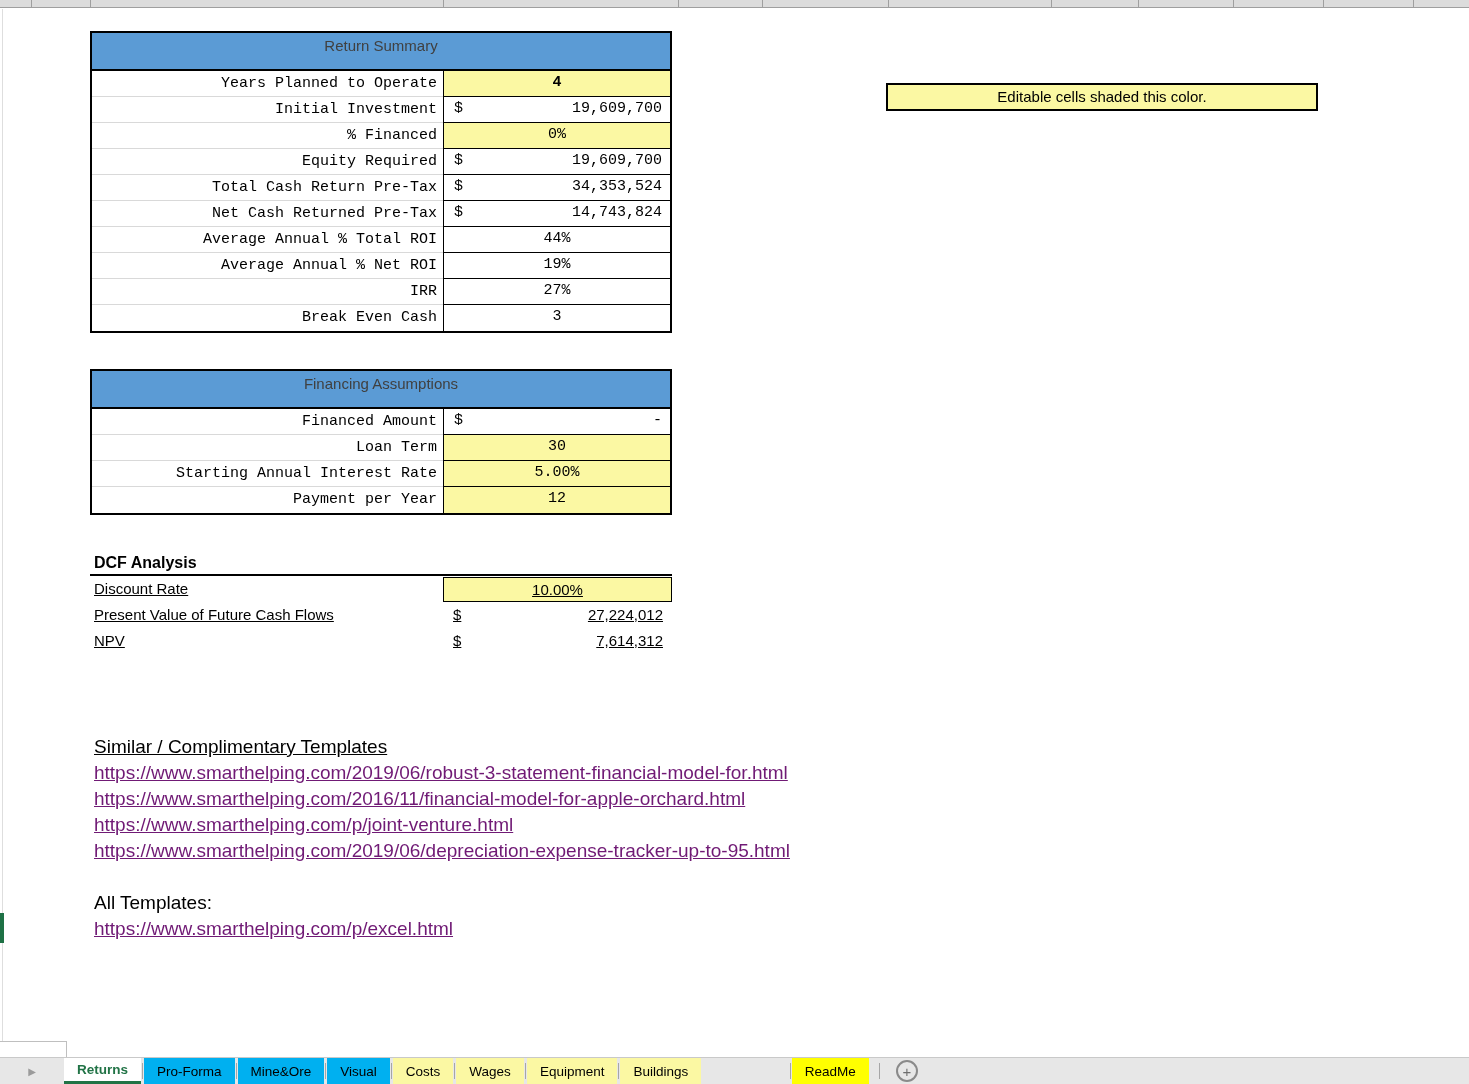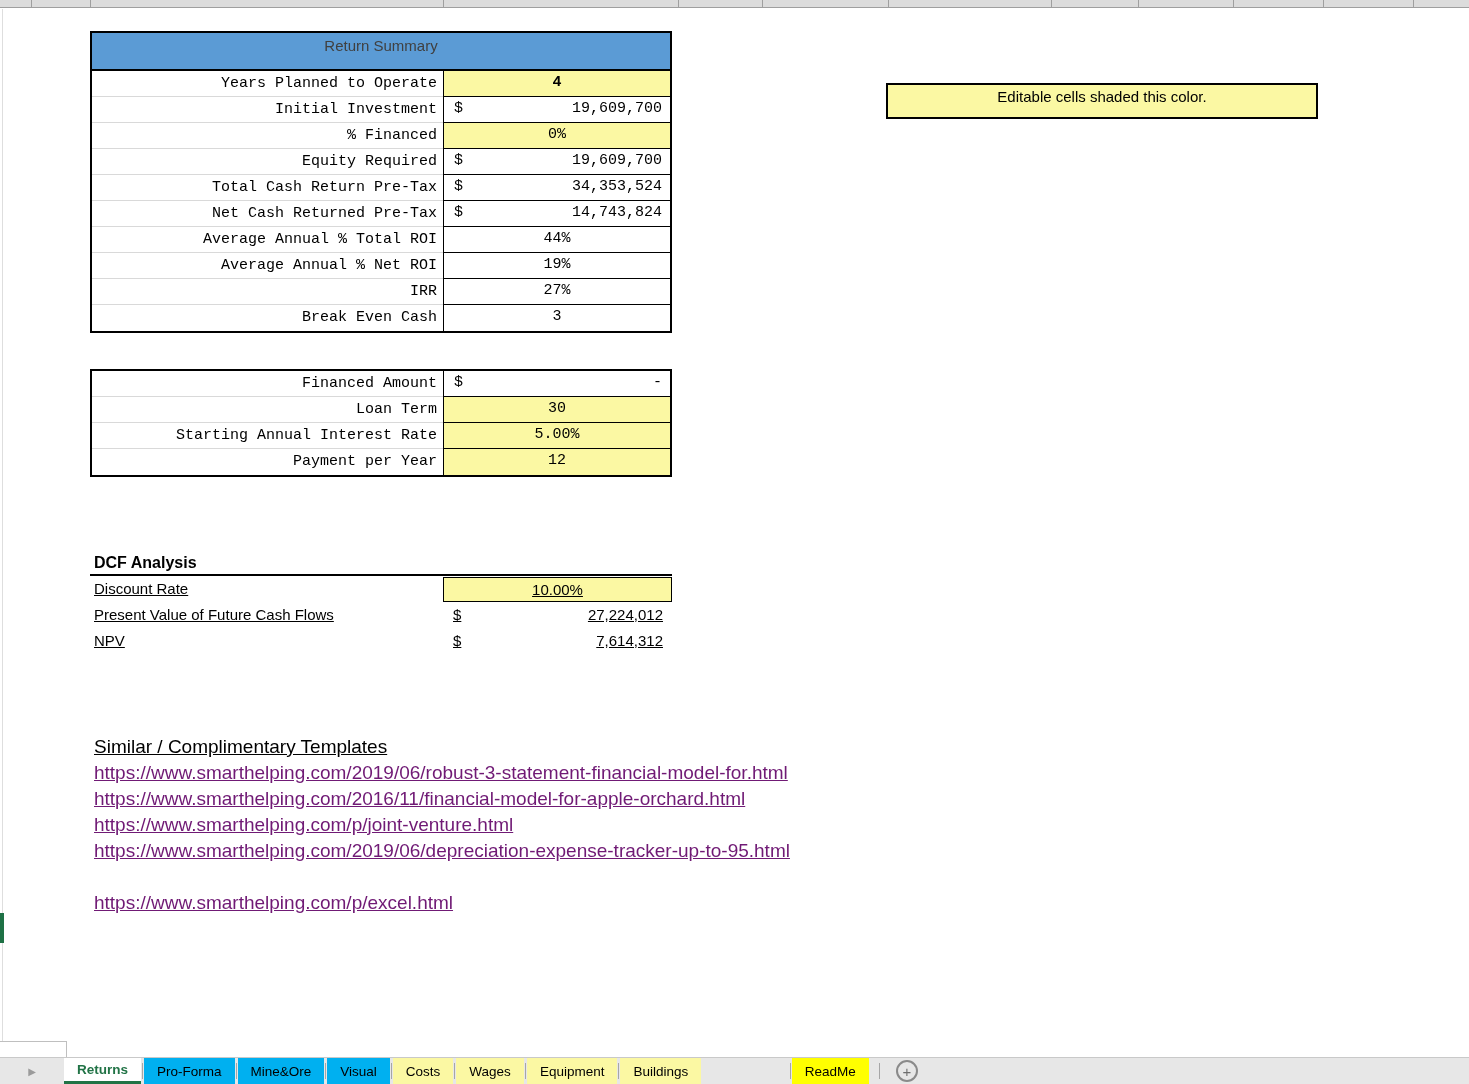--- a/index.html
+++ b/index.html
@@ -82,21 +82,21 @@
 
   
   #links { position: absolute; left: 94px; top: 734px; font-size: 19px; }
   #links .row { height: 26px; line-height: 26px; white-space: nowrap; }
   #links .spacer { height: 26px; }
   .black-underline { color: #000; text-decoration: underline; }
   a.url-link, .url-link { color: #701a75; text-decoration: underline; cursor: pointer; }
 
   
   #editable-note {
-    position: absolute; left: 886px; top: 83px; width: 432px; height: 36px;
+    position: absolute; left: 886px; top: 83px; width: 432px; height: 28px;
     background: #fbf8a3; border: 2px solid #000;
     text-align: center; font-size: 15px; line-height: 24px;
   }
 
   
   #tabbar {
     position: absolute; left: 0; bottom: 0; width: 1469px; height: 27px;
     background: #e7e7e7; border-top: 1px solid #c9c9c9;
     display: flex; align-items: stretch;
   }
@@ -197,20 +197,21 @@
     <div class="lbl">IRR</div>
     <div class="val center">27%</div>
   </div>
   <div class="xrow">
     <div class="lbl">Break Even Cash</div>
     <div class="val center">3</div>
   </div>
 </div>
 
 <div class="xtable" id="financing-assumptions">
+  <div class="xtitle">Financing Assumptions</div>
   <div class="xrow">
     <div class="lbl">Financed Amount</div>
     <div class="val acct">
       <span>$</span>
       <span>-</span>
     </div>
   </div>
   <div class="xrow">
     <div class="lbl">Loan Term</div>
     <div class="val yellow center">30</div>
@@ -247,20 +248,21 @@
   </div>
 </div>
 
 <div id="links">
   <div class="row"><span class="black-underline">Similar / Complimentary Templates</span></div>
   <div class="row"><a class="url-link">https://www.smarthelping.com/2019/06/robust-3-statement-financial-model-for.html</a></div>
   <div class="row"><a class="url-link">https://www.smarthelping.com/2016/11/financial-model-for-apple-orchard.html</a></div>
   <div class="row"><a class="url-link">https://www.smarthelping.com/p/joint-venture.html</a></div>
   <div class="row"><a class="url-link">https://www.smarthelping.com/2019/06/depreciation-expense-tracker-up-to-95.html</a></div>
   <div class="spacer"></div>
+  <div class="row"><span>All Templates:</span></div>
   <div class="row"><a class="url-link">https://www.smarthelping.com/p/excel.html</a></div>
 </div>
 
 <div id="editable-note">Editable cells shaded this color.</div>
 
 <div id="tabbar">
   <div class="tab-nav">
     <span>▶</span>
   </div>
   <div class="tabs">

